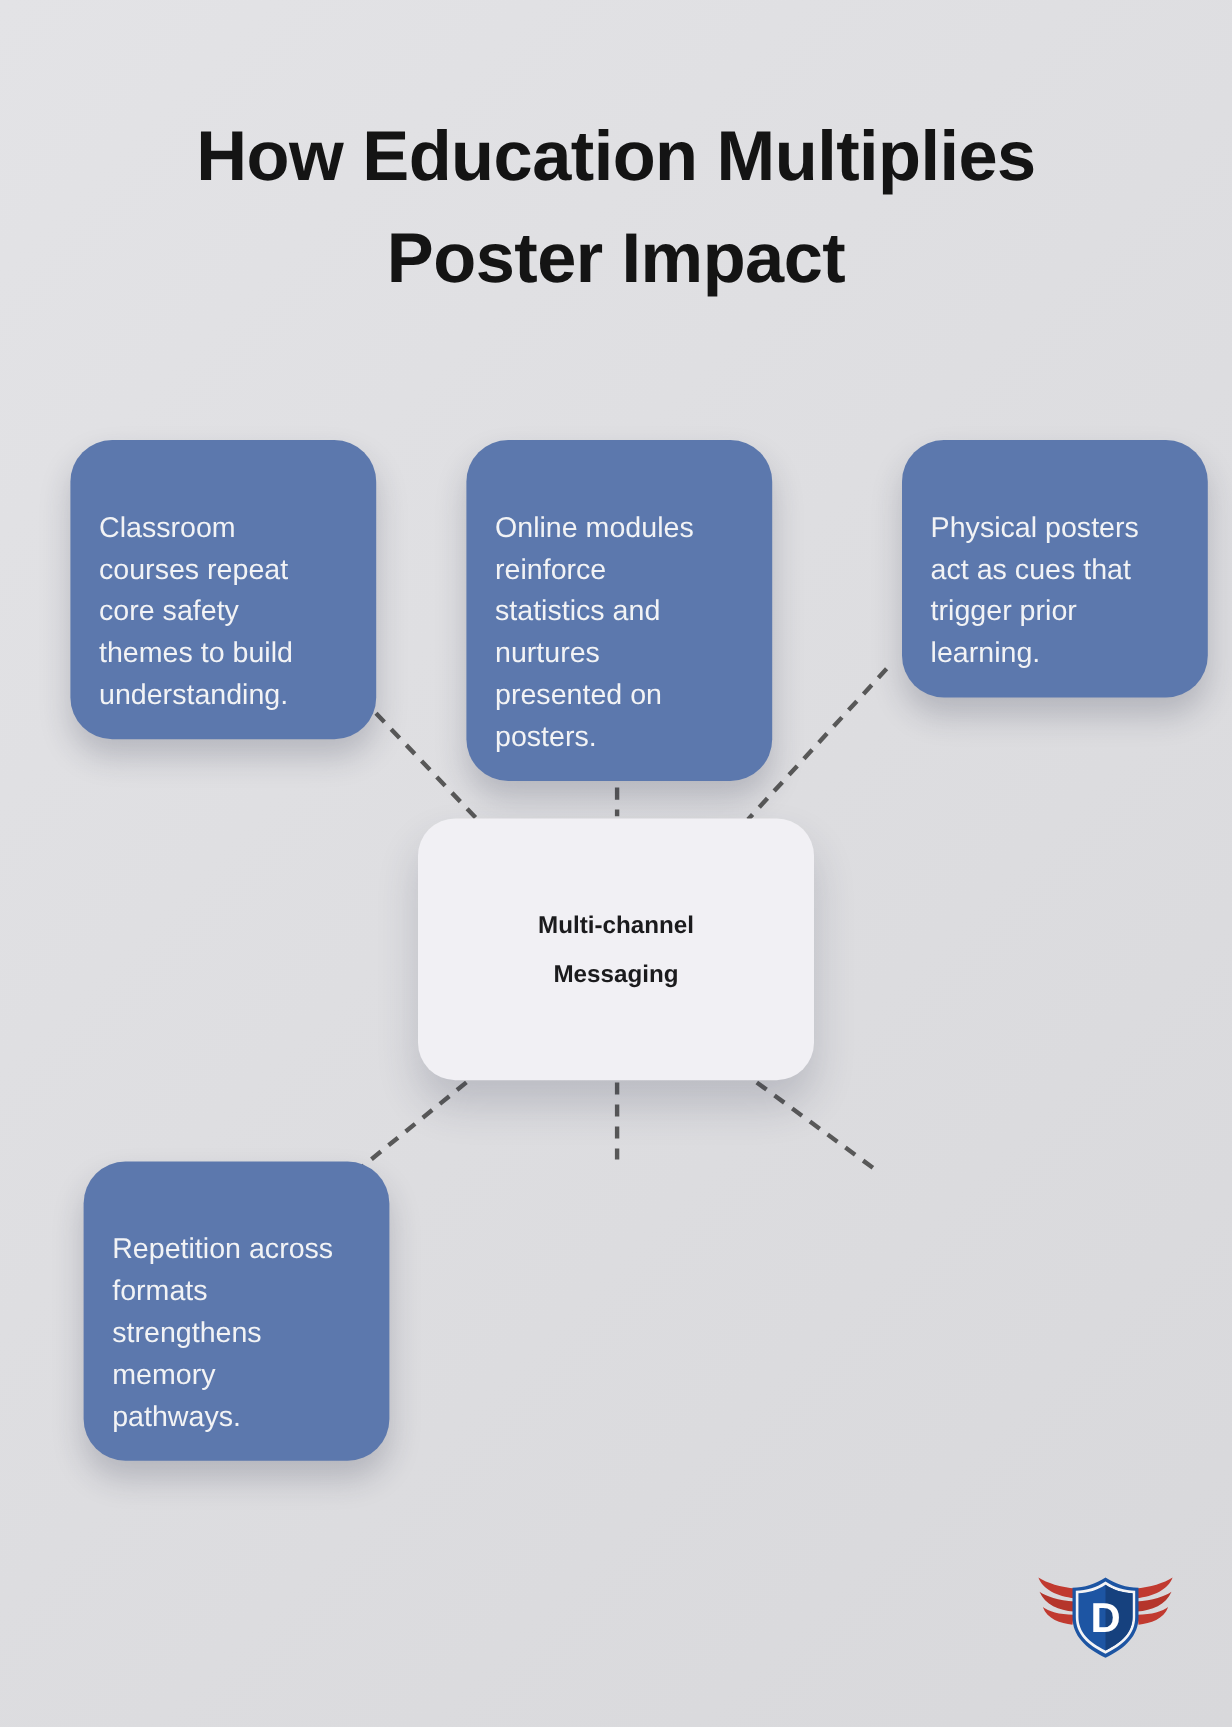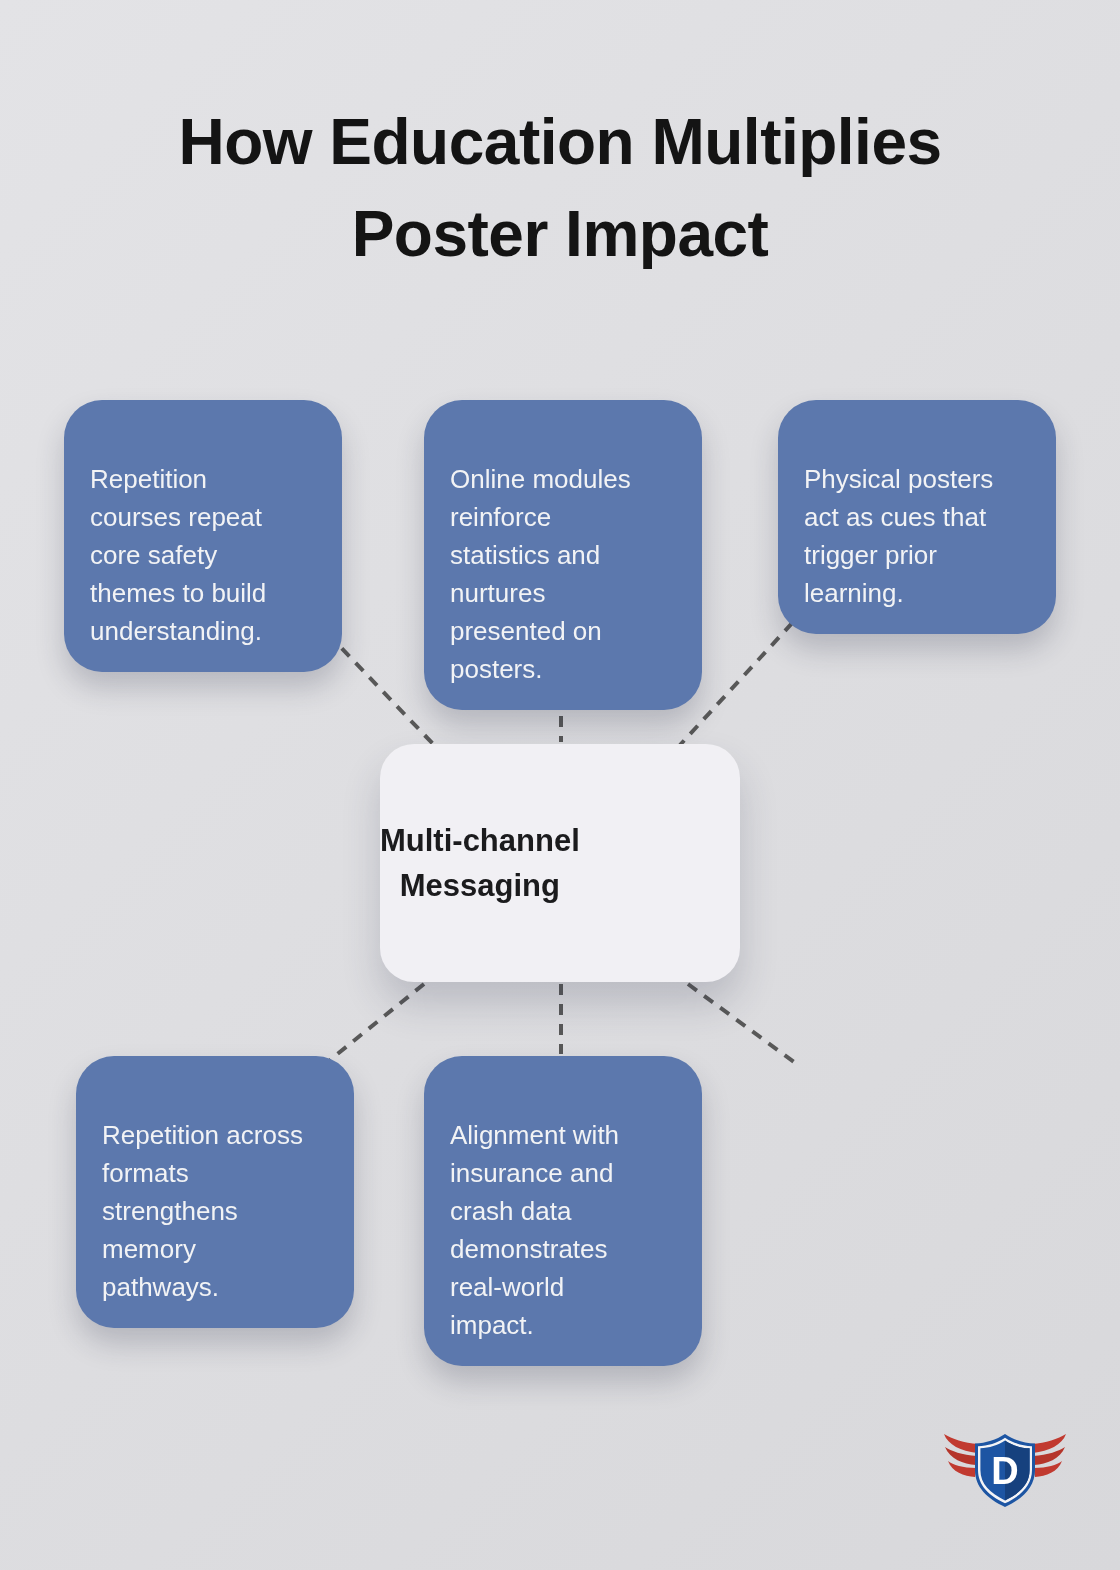--- a/index.html
+++ b/index.html
@@ -49,36 +49,36 @@
     border-radius: 38px;
     padding: 22px 22px 22px 26px;
     color: #f2f3f5;
     font-size: 26px;
     line-height: 38px;
     white-space: pre-line;
     box-shadow: 0 16px 28px rgba(40, 45, 70, 0.22);
   }
   .node-top-left     { left: 64px;  top: 400px; }
   .node-top-middle   { left: 424px; top: 400px; }
-  .node-top-right    { left: 778px; top: 400px; }
+  .node-top-right    { left: 820px; top: 400px; }
   .node-bottom-left  { left: 64px;  top: 1056px; margin-left: 12px; }
   .node-bottom-middle{ left: 424px; top: 1056px; }
   .node-bottom-right { left: 782px; top: 1056px; }
   .center-node {
     position: absolute;
     left: 380px; top: 744px;
     width: 360px; height: 238px;
     background: #f1f0f4;
     border-radius: 34px;
     box-shadow: 0 22px 38px rgba(50, 55, 80, 0.20);
     display: flex;
     align-items: center;
-    justify-content: flex-start;
+    justify-content: center;
     text-align: center;
-    font-size: 31px;
+    font-size: 22px;
     line-height: 45px;
     font-weight: 700;
     color: #1b1b1d;
     white-space: pre-line;
   }
   .logo {
     position: absolute;
     left: 942px; top: 1432px;
     width: 126px; height: 78px;
   }
@@ -94,21 +94,21 @@
   <svg class="connectors" viewBox="0 0 1120 1570" xmlns="http://www.w3.org/2000/svg">
     <line x1="328" y1="634" x2="434" y2="745"></line>
     <line x1="561" y1="676" x2="561" y2="742"></line>
     <line x1="806" y1="608" x2="680" y2="745"></line>
     <line x1="424" y1="984" x2="330" y2="1060"></line>
     <line x1="561" y1="984" x2="561" y2="1054"></line>
     <line x1="688" y1="984" x2="794" y2="1062"></line>
   </svg>
 
   <div class="node node-top-left">
-    <span>Repetition
+    <span>Classroom
 courses repeat
 core safety
 themes to build
 understanding.</span>
   </div>
 
   <div class="node node-top-middle">
     <span>Online modules
 reinforce
 statistics and
@@ -130,28 +130,20 @@
   </div>
 
   <div class="node node-bottom-left">
     <span>Repetition across
 formats
 strengthens
 memory
 pathways.</span>
   </div>
 
-  <div class="node node-bottom-middle">
-    <span>Alignment with
-insurance and
-crash data
-demonstrates
-real-world
-impact.</span>
-  </div>
 
 
   <svg class="logo" viewBox="0 0 126 78" xmlns="http://www.w3.org/2000/svg">
 
     <g>
       <path d="M90,12 C104,11 116,7 124,2 C120,13 107,19 91,21 Z" fill="#c13a30"></path>
       <path d="M91,24 C106,23 117,19 123,15 C118,27 105,32 92,33 Z" fill="#b5352b"></path>
       <path d="M92,36 C105,36 115,33 120,29 C116,40 104,44 93,45 Z" fill="#c13a30"></path>
     </g>
 

